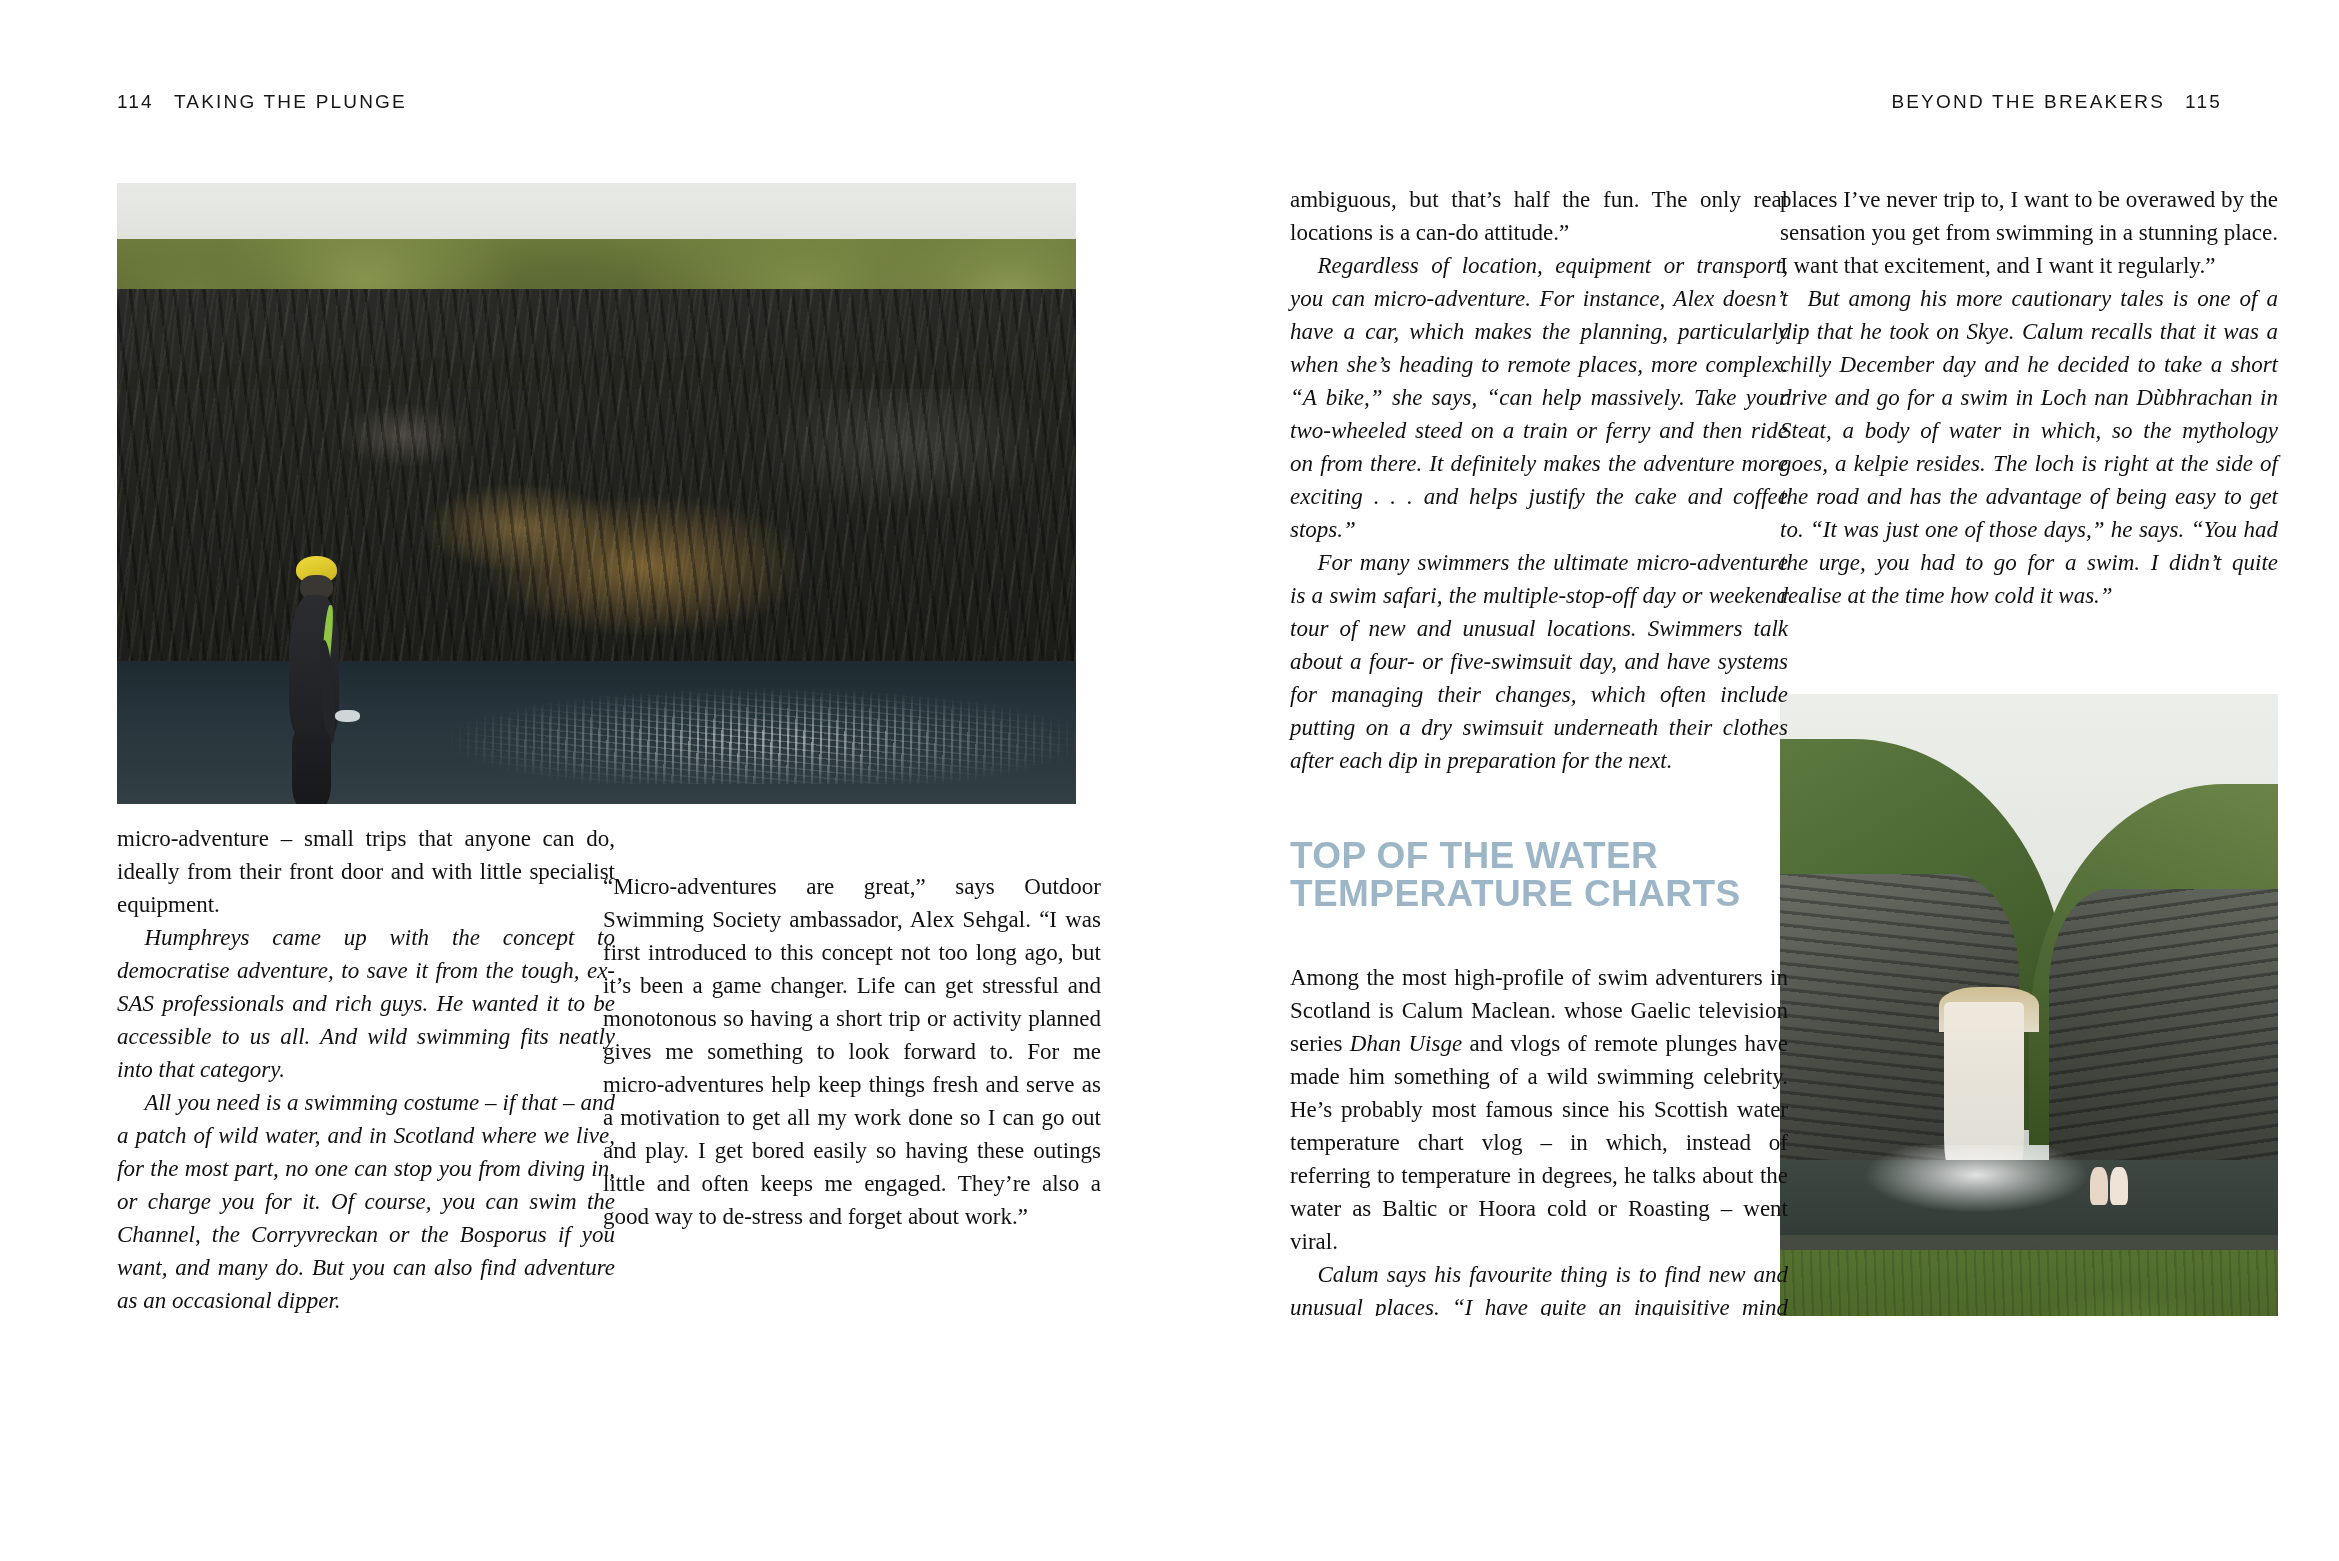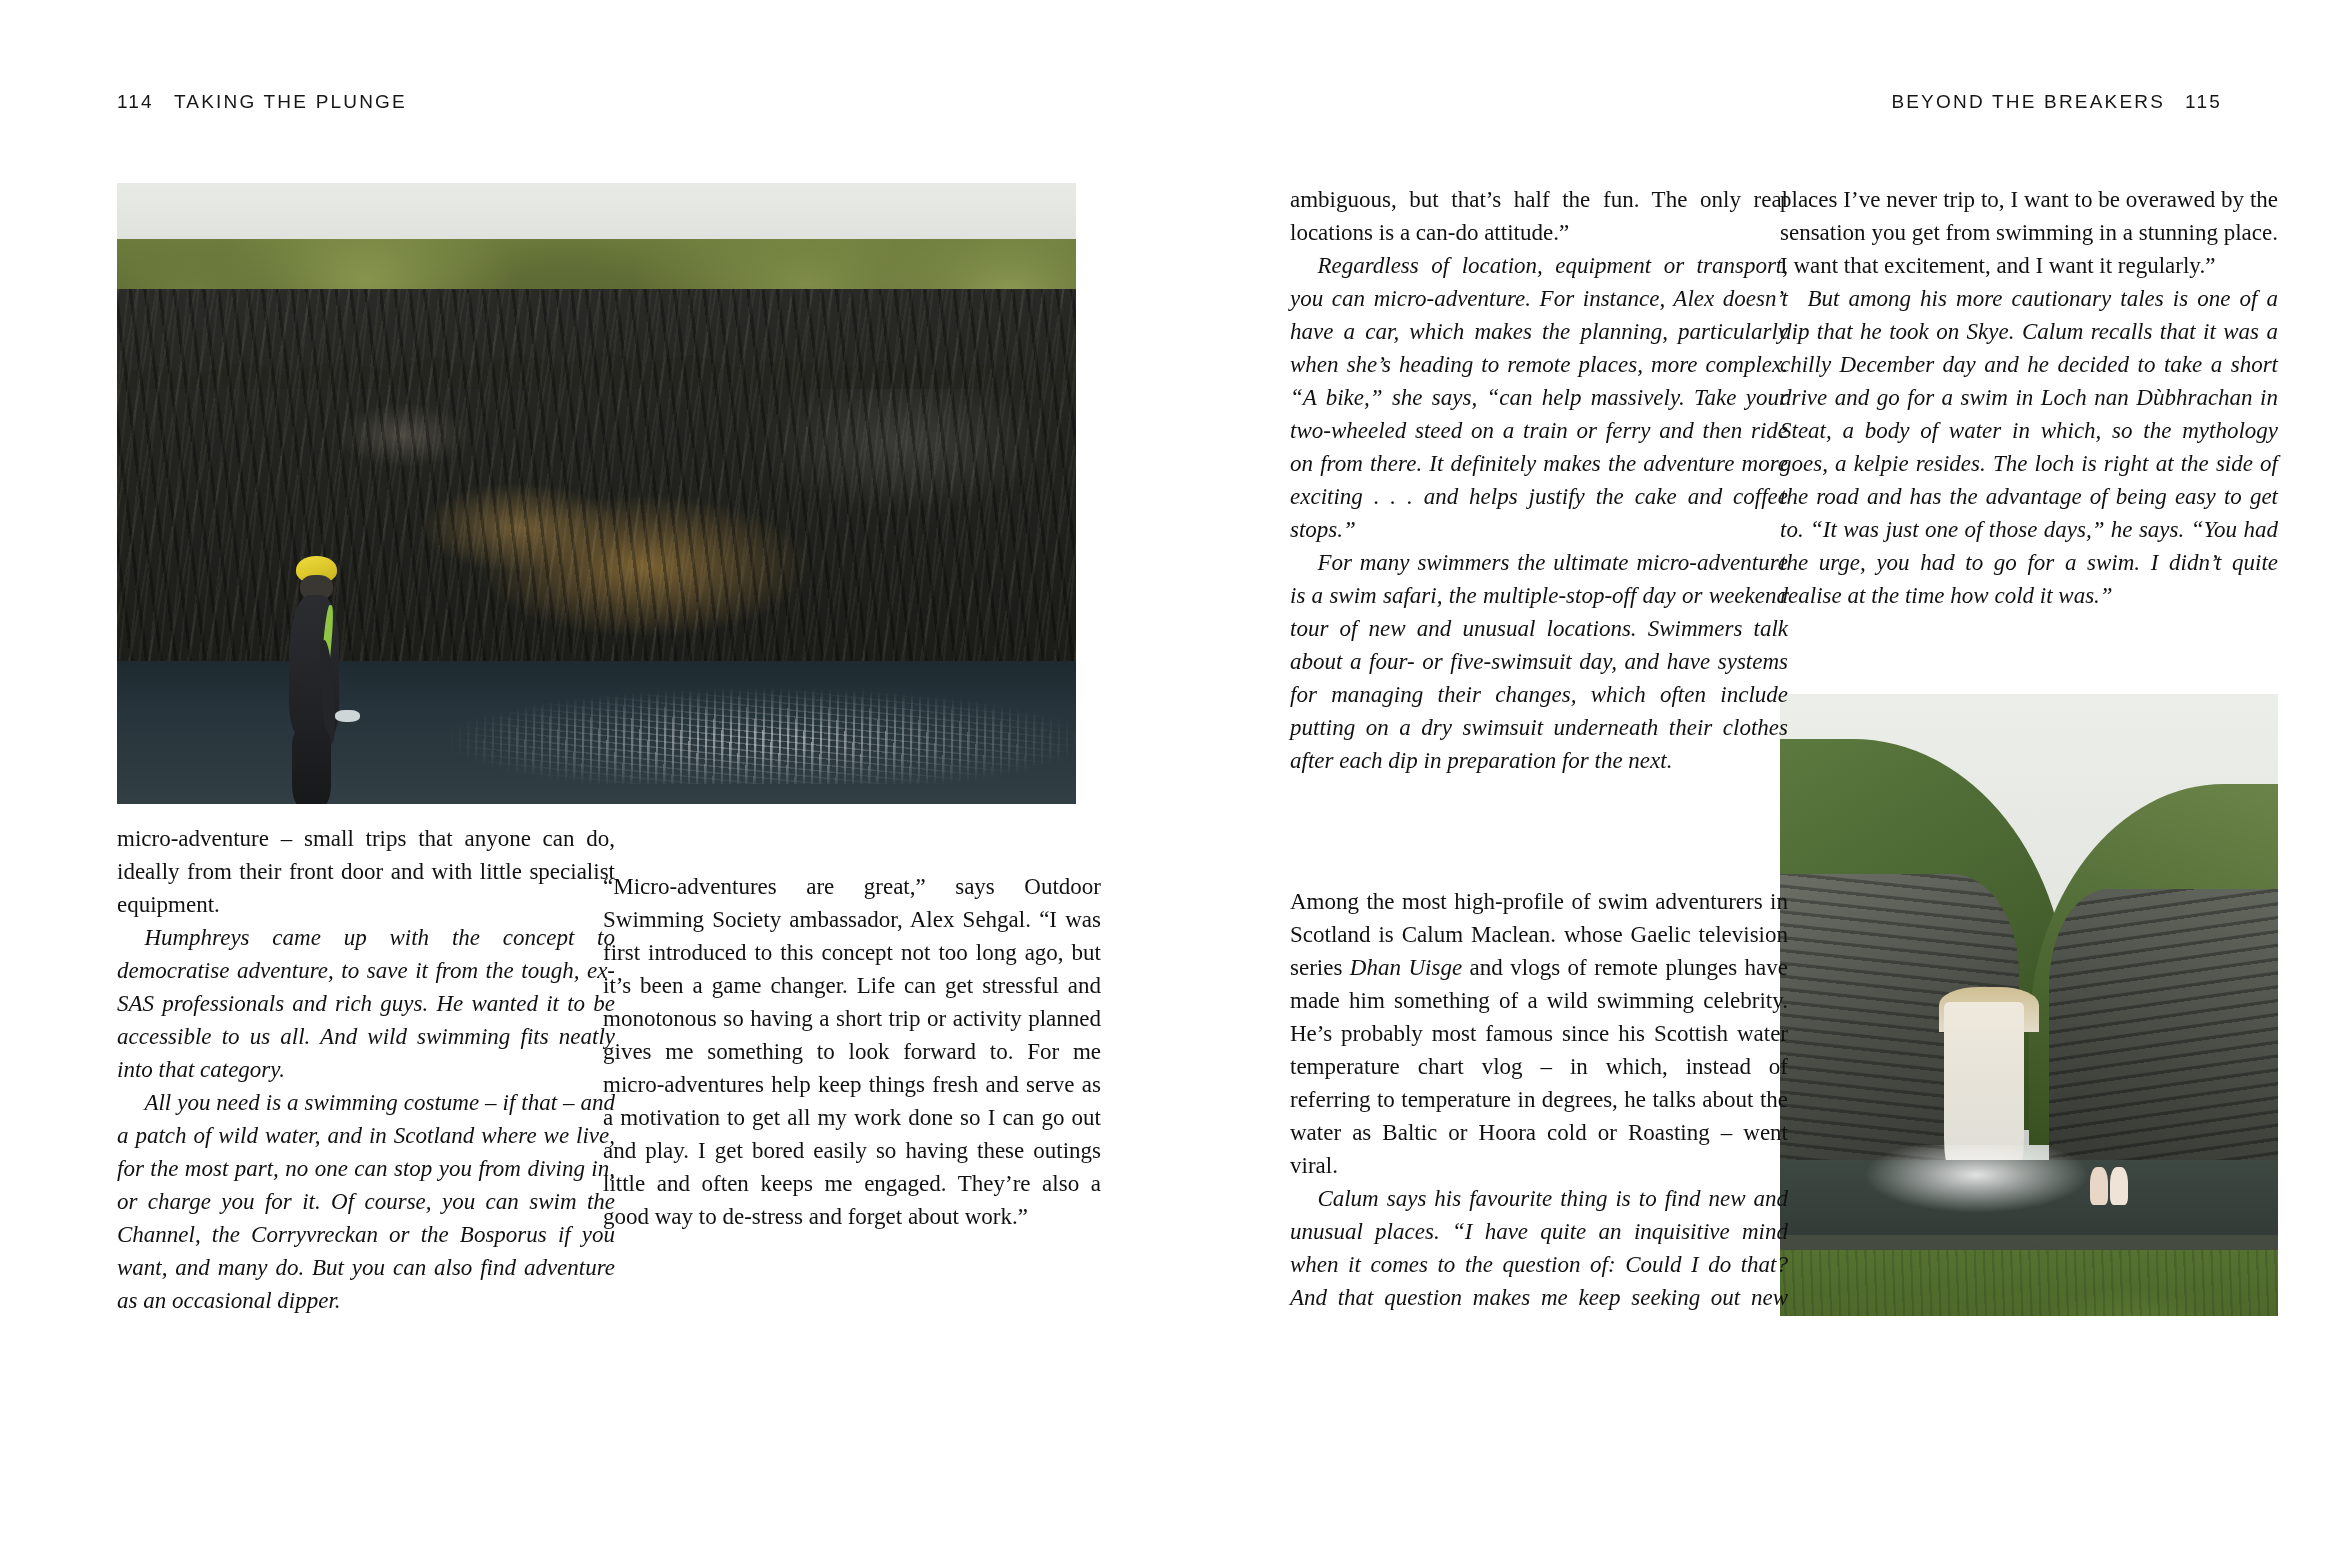--- a/index.html
+++ b/index.html
@@ -304,20 +304,21 @@
   <div class="col col-2" style="top: 824px;">
     <div style="height: 46px;"></div>
     <p class="body noindent">“Micro-adventures are great,” says Outdoor Swimming Society ambassador, Alex Sehgal. “I was first introduced to this concept not too long ago, but it’s been a game changer. Life can get stressful and monotonous so having a short trip or activity planned gives me something to look forward to. For me micro-adventures help keep things fresh and serve as a motivation to get all my work done so I can go out and play. I get bored easily so having these outings little and often keeps me engaged. They’re also a good way to de-stress and forget about work.”</p>
   </div>
 
   <div class="col col-3" style="top: 183px;">
     <p class="body noindent">ambiguous, but that’s half the fun. The only real locations is a can-do attitude.”</p>
     <p class="body">Regardless of location, equipment or transport, you can micro-adventure. For instance, Alex doesn’t have a car, which makes the planning, particularly when she’s heading to remote places, more complex. “A bike,” she says, “can help massively. Take your two-wheeled steed on a train or ferry and then ride on from there. It definitely makes the adventure more exciting . . . and helps justify the cake and coffee stops.”</p>
     <p class="body">For many swimmers the ultimate micro-adventure is a swim safari, the multiple-stop-off day or weekend tour of new and unusual locations. Swimmers talk about a four- or five-swimsuit day, and have systems for managing their changes, which often include putting on a dry swimsuit underneath their clothes after each dip in preparation for the next.</p>
     <div style="height: 60px;"></div>
+    <h2 class="section">TOP OF THE WATER TEMPERATURE CHARTS</h2>
     <div style="height: 48px;"></div>
     <p class="body noindent"><span>Among the most high-profile of swim adventurers in Scotland is Calum Maclean. whose Gaelic television series </span><span class="it">Dhan Uisge</span><span> and vlogs of remote plunges have made him something of a wild swimming celebrity. He’s probably most famous since his Scottish water temperature chart vlog – in which, instead of referring to temperature in degrees, he talks about the water as Baltic or Hoora cold or Roasting – went viral.</span></p>
     <p class="body">Calum says his favourite thing is to find new and unusual places. “I have quite an inquisitive mind when it comes to the question of: Could I do that? And that question makes me keep seeking out new adventures and new places. I want to see more of Scotland, I want to find</p>
   </div>
 
   <div class="col col-4" style="top: 183px;">
     <p class="body noindent">places I’ve never trip to, I want to be overawed by the sensation you get from swimming in a stunning place. I want that excitement, and I want it regularly.”</p>
     <p class="body">But among his more cautionary tales is one of a dip that he took on Skye. Calum recalls that it was a chilly December day and he decided to take a short drive and go for a swim in Loch nan Dùbhrachan in Steat, a body of water in which, so the mythology goes, a kelpie resides. The loch is right at the side of the road and has the advantage of being easy to get to. “It was just one of those days,” he says. “You had the urge, you had to go for a swim. I didn’t quite realise at the time how cold it was.”</p>
   </div>
 

